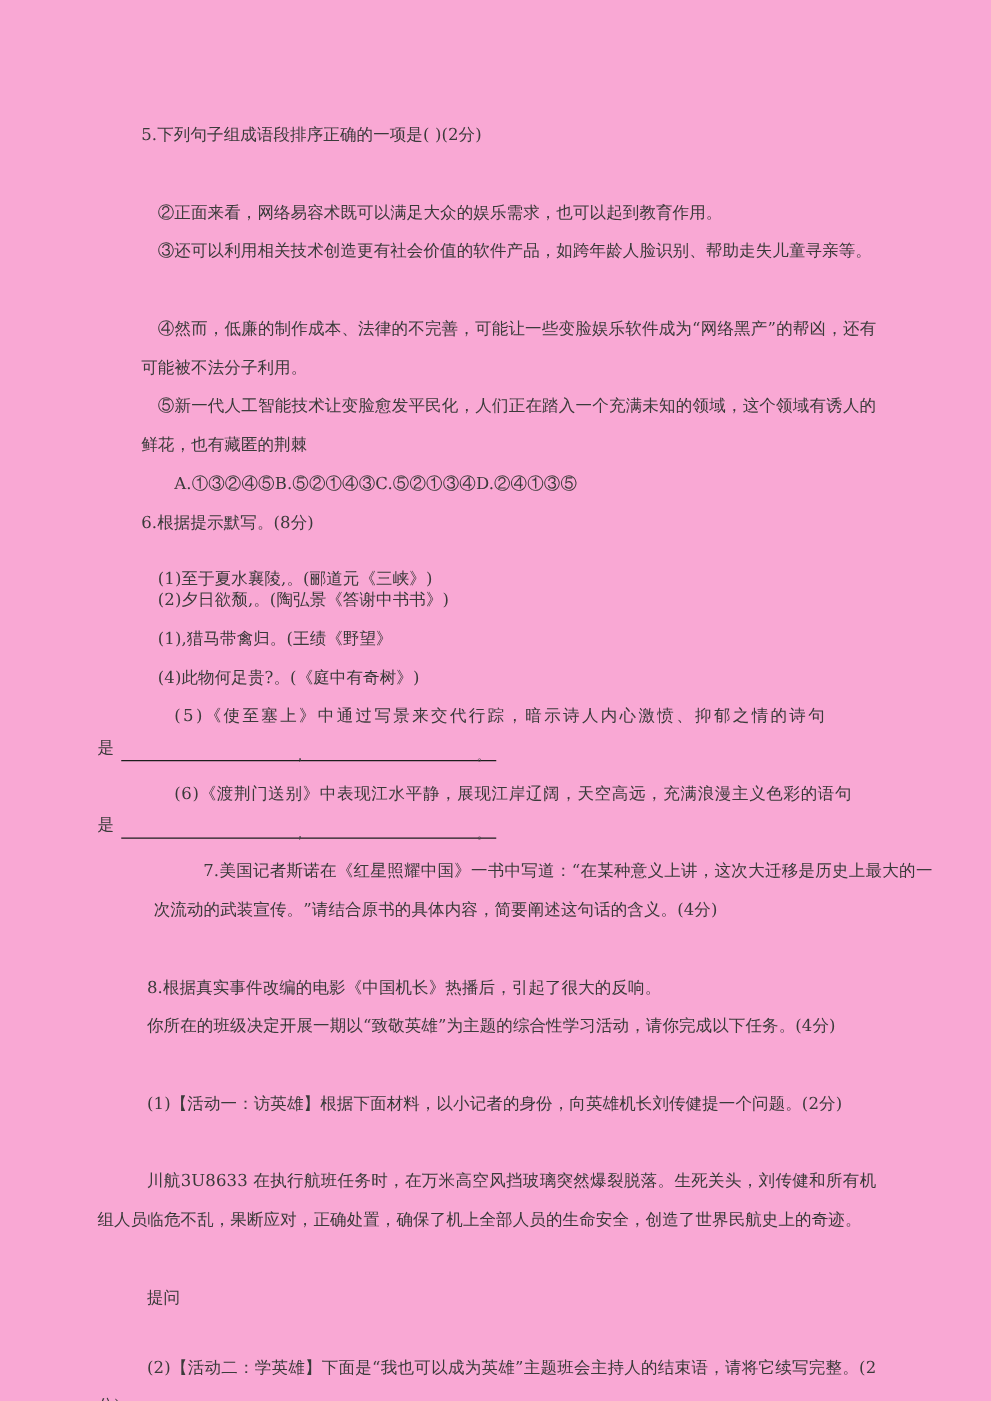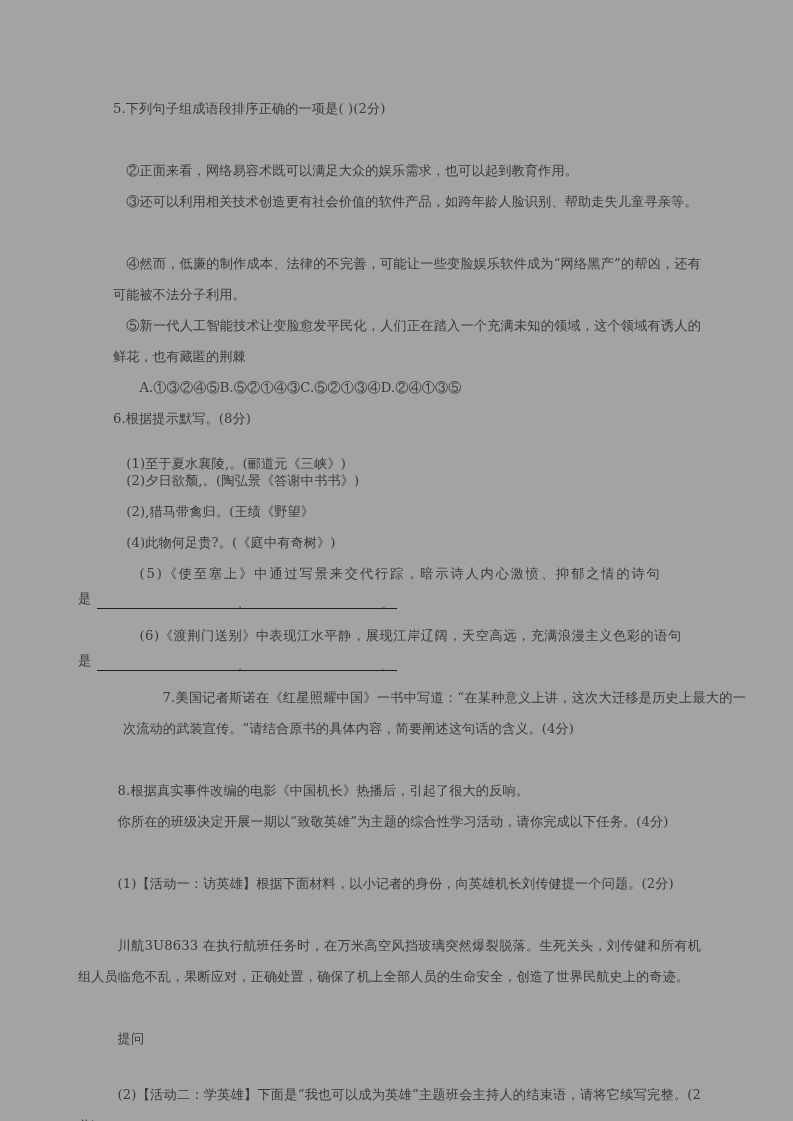--- a/index.html
+++ b/index.html
@@ -9,21 +9,21 @@
     background: #ffffff;
   }
   body {
     font-family: "DejaVu Serif", "Liberation Serif", serif;
     color: #2b2b2b;
   }
   .page {
     position: relative;
     width: 793px;
     height: 1121px;
-    background: #a3a3a3;
+    background: #f9a8d4;
     overflow: hidden;
     box-sizing: border-box;
   }
   
   .block {
     position: absolute;
     font-size: 13.2px;
     line-height: 31px;
     color: #3a3a3a;
     text-align: justify;
@@ -94,21 +94,21 @@
   <div class="block col-narrow indent1" style="top:248px;">④然而，低廉的制作成本、法律的不完善，可能让一些变脸娱乐软件成为“网络黑产”的帮凶，还有可能被不法分子利用。</div>
 
   <div class="block col-narrow indent2 opts" style="top:372px;">A.①③②④⑤B.⑤②①④③C.⑤②①③④D.②④①③⑤</div>
 
   <div class="block col-narrow noindent" style="top:403px;">6.根据提示默写。(8分)</div>
 
   <div class="block col-narrow indent1" style="top:434px;margin-top:14px;">(1)至于夏水襄陵,。(郦道元《三峡》)</div>
 
   <div class="block col-narrow indent1" style="top:465px;">(2)夕日欲颓,。(陶弘景《答谢中书书》)</div>
 
-  <div class="block col-narrow indent1" style="top:496px;">(2),猎马带禽归。(王绩《野望》</div>
+  <div class="block col-narrow indent1" style="top:496px;">(1),猎马带禽归。(王绩《野望》</div>
 
   <div class="block col-narrow indent1" style="top:527px;">(4)此物何足贵?。(《庭中有奇树》)</div>
 
   <div class="block col-narrow indent2 tracked" style="top:558px; width:590px;">(5)《使至塞上》中通过写景来交代行踪，暗示诗人内心激愤、抑郁之情的诗句</div>
 
   <div class="fill-line" style="left:78px; top:589px; width:330px; height:26px;">
     <span class="fill-label">是</span>
     <span class="rule" style="left:19px; top:19px; width:300px;"></span>
     <span class="rule-punc" style="left:156px; top:9px;">，</span>
     <span class="rule-punc" style="left:303px; top:9px;">。</span>

